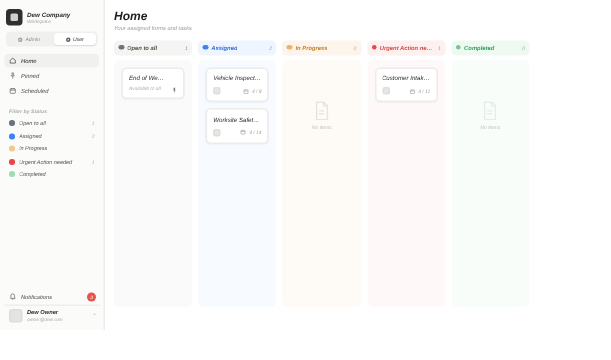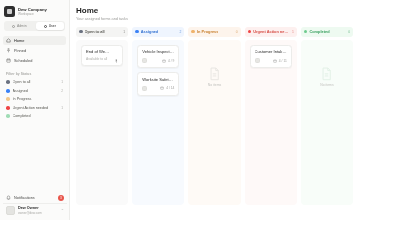--- a/index.html
+++ b/index.html
@@ -2,21 +2,21 @@
 <html><head>
 <meta charset="utf-8">
 <style>
   * { box-sizing: border-box; margin: 0; padding: 0; }
   html, body {
     width: 407px; height: 220px;
     font-family: "Liberation Sans", sans-serif;
     background: #ffffff;
     overflow: hidden;
   }
-  .app { display: flex; width: 358px; height: 220px; }
+  .app { display: flex; width: 358px; height: 220px; font-style: italic; }
 
   
   .sidebar {
     width: 70px; height: 220px;
     background: #fbfbfa;
     border-right: 1px solid #ececea;
     display: flex; flex-direction: column;
     padding: 4px 0 0 0;
     position: relative;
   }

